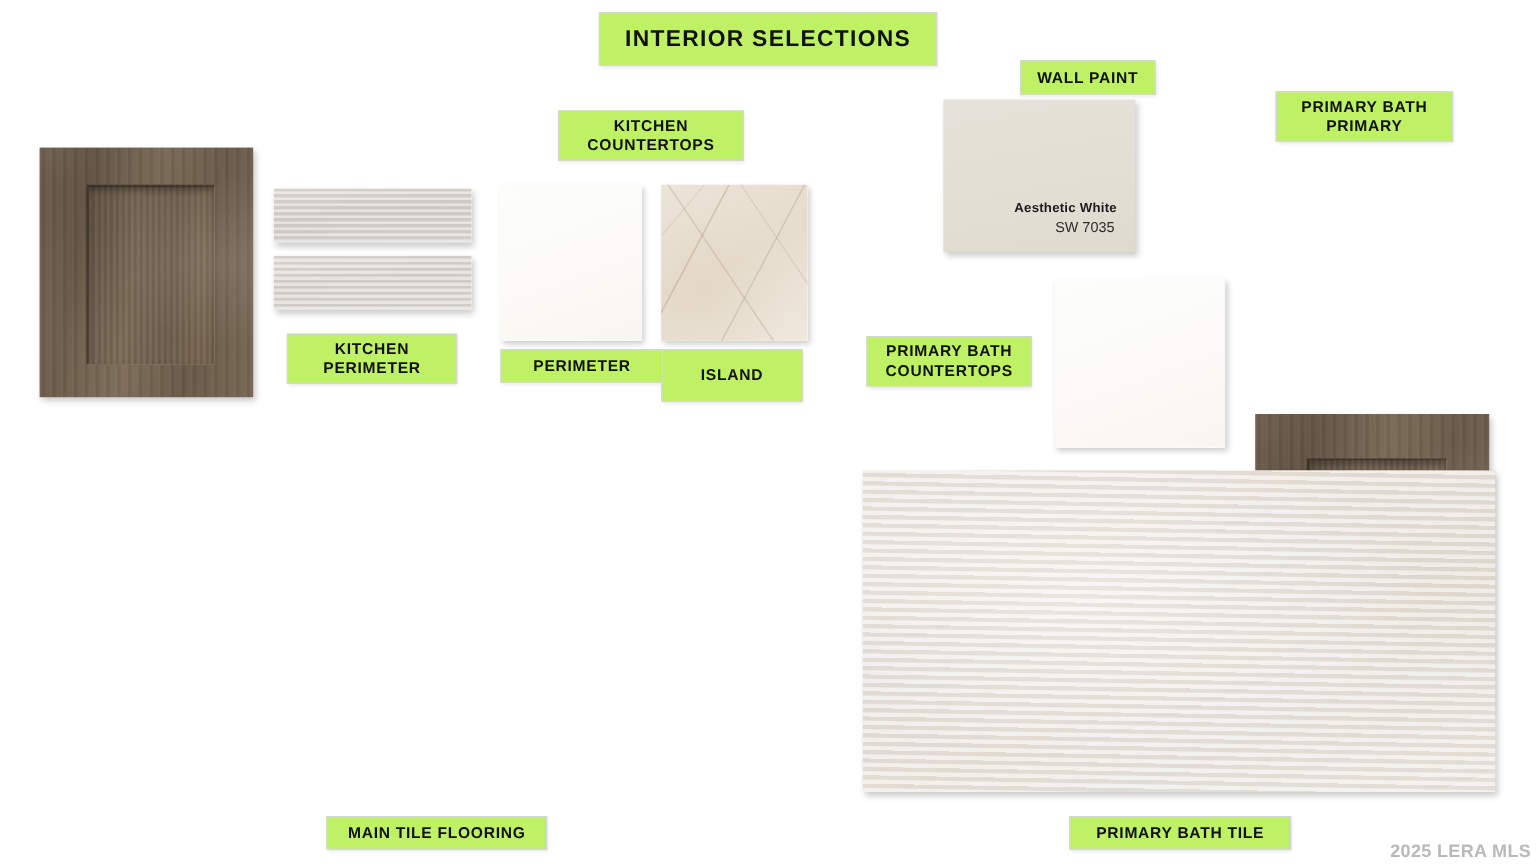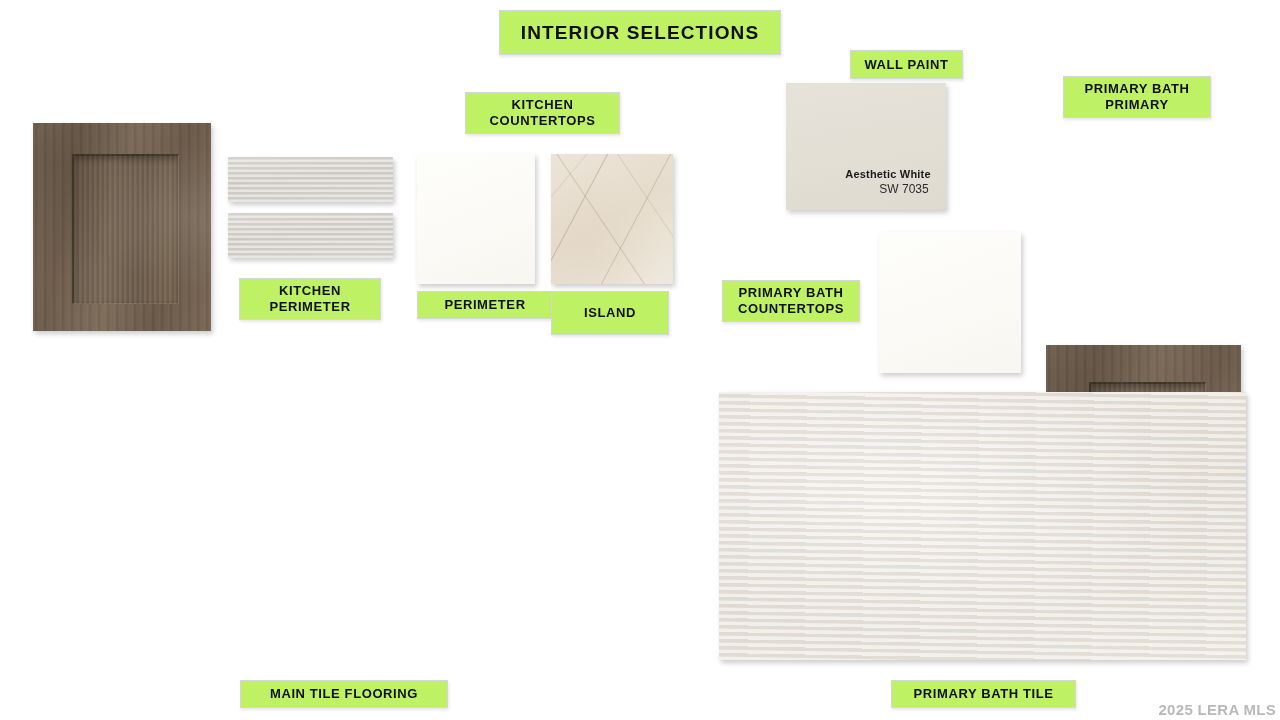--- a/index.html
+++ b/index.html
@@ -190,20 +190,20 @@
     <span class="l2">PRIMARY</span>
   </div>
   <div class="sample cabinet" style="left:1046px; top:137px; width:195px; height:249px;"></div>
 
   <div class="label" style="left:722px; top:280px; width:138px; height:42px; flex-direction:column;">
     <span class="l2">PRIMARY BATH</span>
     <span class="l2">COUNTERTOPS</span>
   </div>
   <div class="sample quartz-white" style="left:879px; top:232px; width:142px; height:141px;"></div>
 
-  <div class="label" style="left:240px; top:680px; width:208px; height:28px;">MAIN TILE FLOORING</div>
+  <div class="label" style="left:272px; top:680px; width:184px; height:28px;">MAIN TILE FLOORING</div>
 
   <div class="sample bathtile" style="left:719px; top:392px; width:527px; height:268px;"></div>
   <div class="label" style="left:891px; top:680px; width:185px; height:28px;">PRIMARY BATH TILE</div>
 
   <div class="watermark">2025 LERA MLS</div>
 
 </div>
 
 </body></html>

